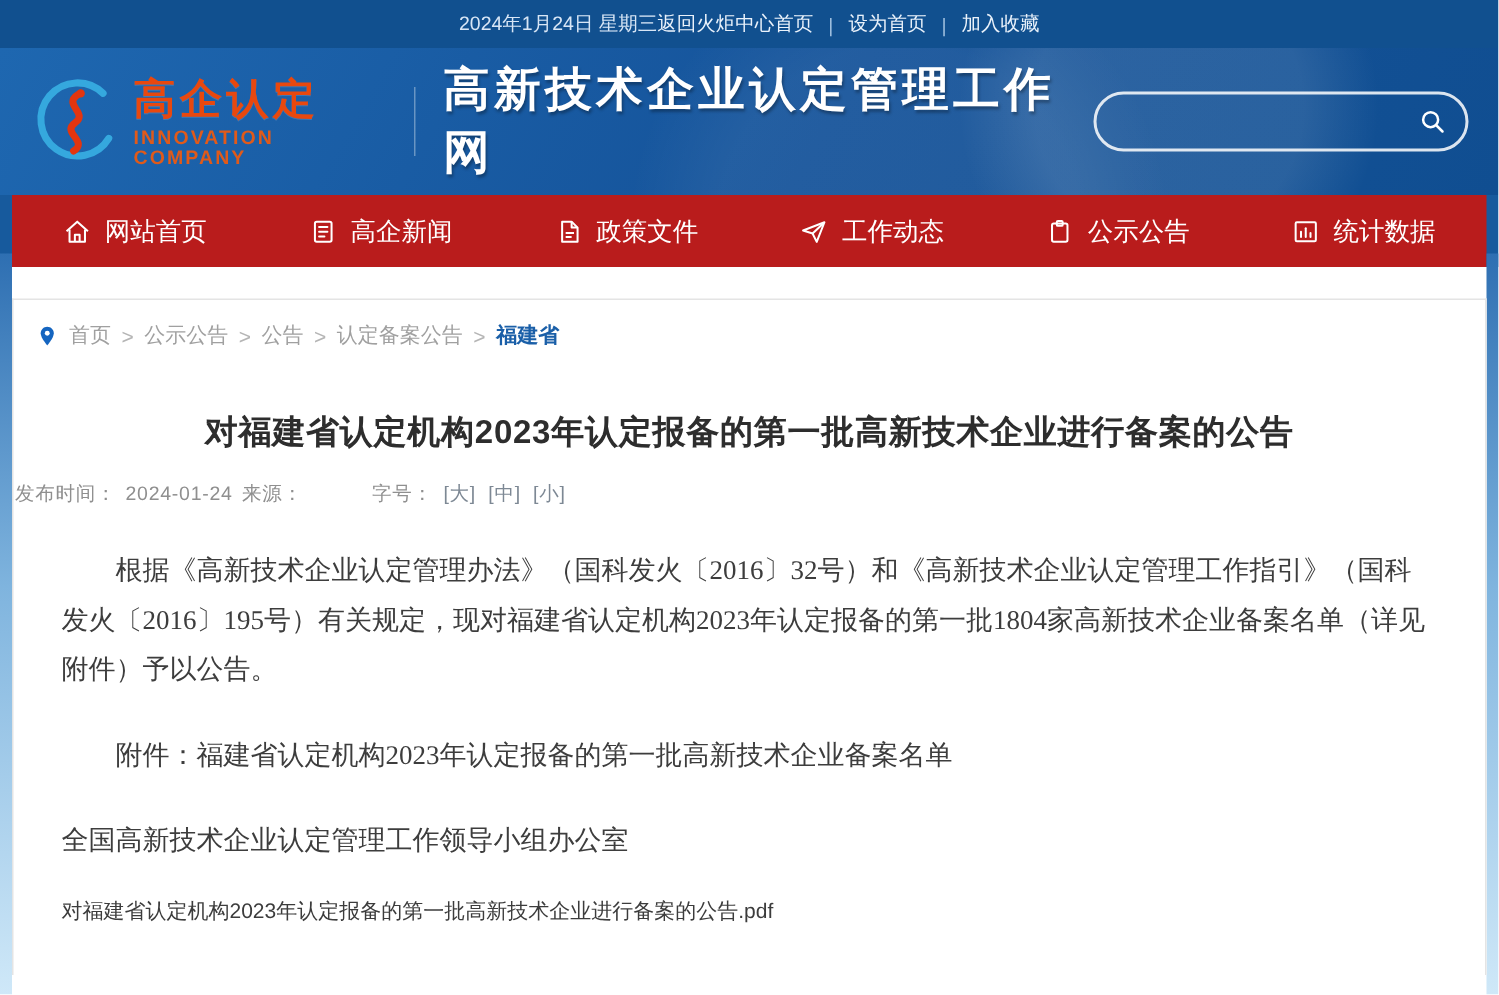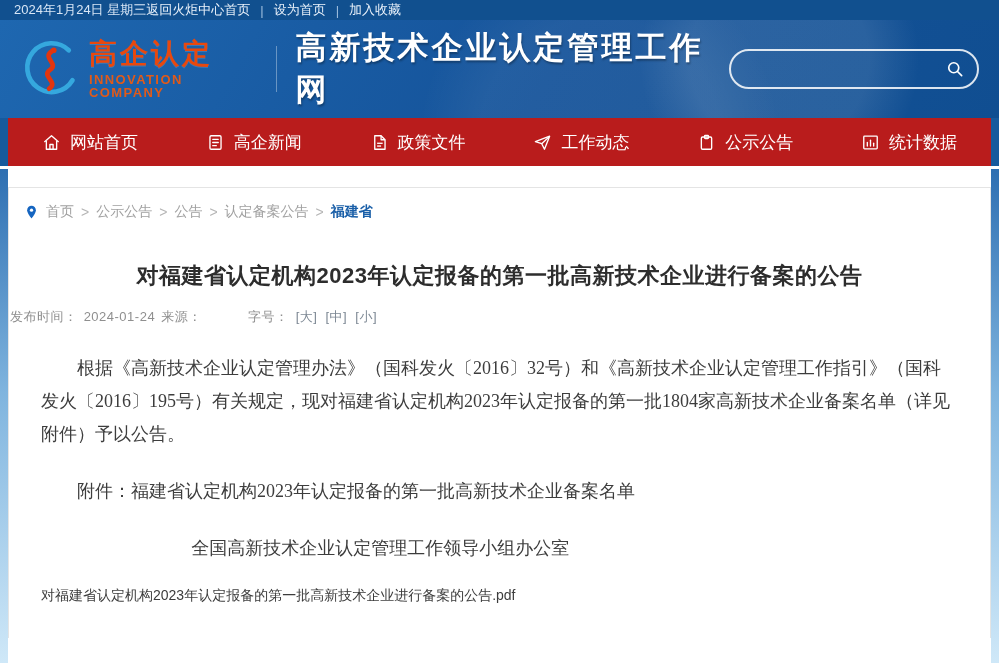--- a/index.html
+++ b/index.html
@@ -3,22 +3,22 @@
 <meta charset="utf-8">
 <style>
   html,body{margin:0;padding:0;}
   body{
     width:999px;height:663px;position:relative;overflow:hidden;
     background:#ffffff;
     font-family:"Liberation Sans","DejaVu Sans",sans-serif;
   }
   
   .topbar{
-    height:20px;background:#11508f;color:#d8e6f6;
-    display:flex;justify-content:flex-start;align-items:center;
+    height:32px;background:#11508f;color:#d8e6f6;
+    display:flex;justify-content:center;align-items:center;
     padding:0 14px;font-size:13px;
   }
   .topbar-links{display:flex;align-items:center;gap:10px;color:#eaf2fb;}
   .topbar-links .lnk{cursor:pointer;}
   .topbar-links .sep{color:#9dbede;}
   
   .header{
     height:98px;
     background:linear-gradient(120deg,#1e67b0 0%,#15539a 55%,#104e91 100%);
     position:relative;display:flex;align-items:center;padding:0 20px;
@@ -83,21 +83,21 @@
   .meta span{margin:0 1px;}
   .meta .gap{display:inline-block;width:34px;}
   .meta .fs-opt{cursor:pointer;margin:0 2px;color:#7d8894;}
   .body-text{
     margin:26px 32px 0;color:#3d3d3d;
     font-family:"Liberation Serif","DejaVu Serif",serif;
     font-size:18px;line-height:33px;
   }
   .body-text .para{text-indent:2em;margin:0;}
   .attach-line{text-indent:2em;margin:24px 0 0;}
-  .sig-block{width:74%;text-align:center;margin-top:24px;}
+  .sig-block{width:74%;margin-top:24px;}
   .sig-line{margin:0;}
   .sig-date{margin:6px 0 0;}
   .pdf-link{
     display:inline-block;margin:22px 0 0 32px;font-size:14px;color:#3c3c3c;
     font-family:"Liberation Sans","DejaVu Sans",sans-serif;cursor:pointer;
   }
 </style>
 </head>
 <body>
 

